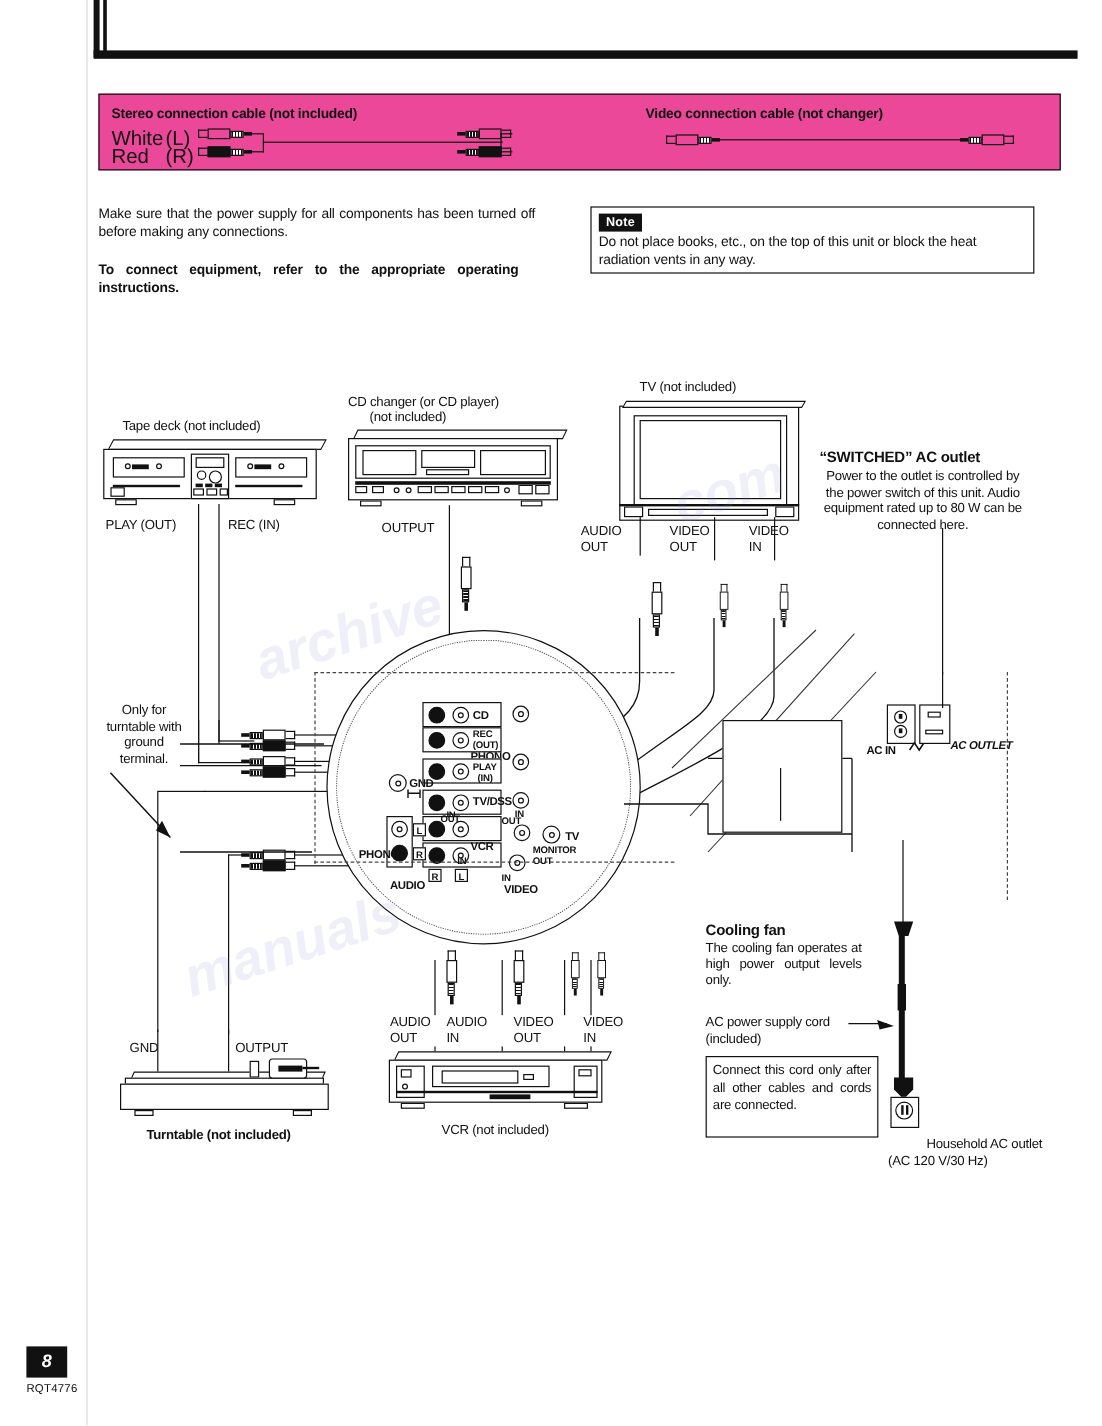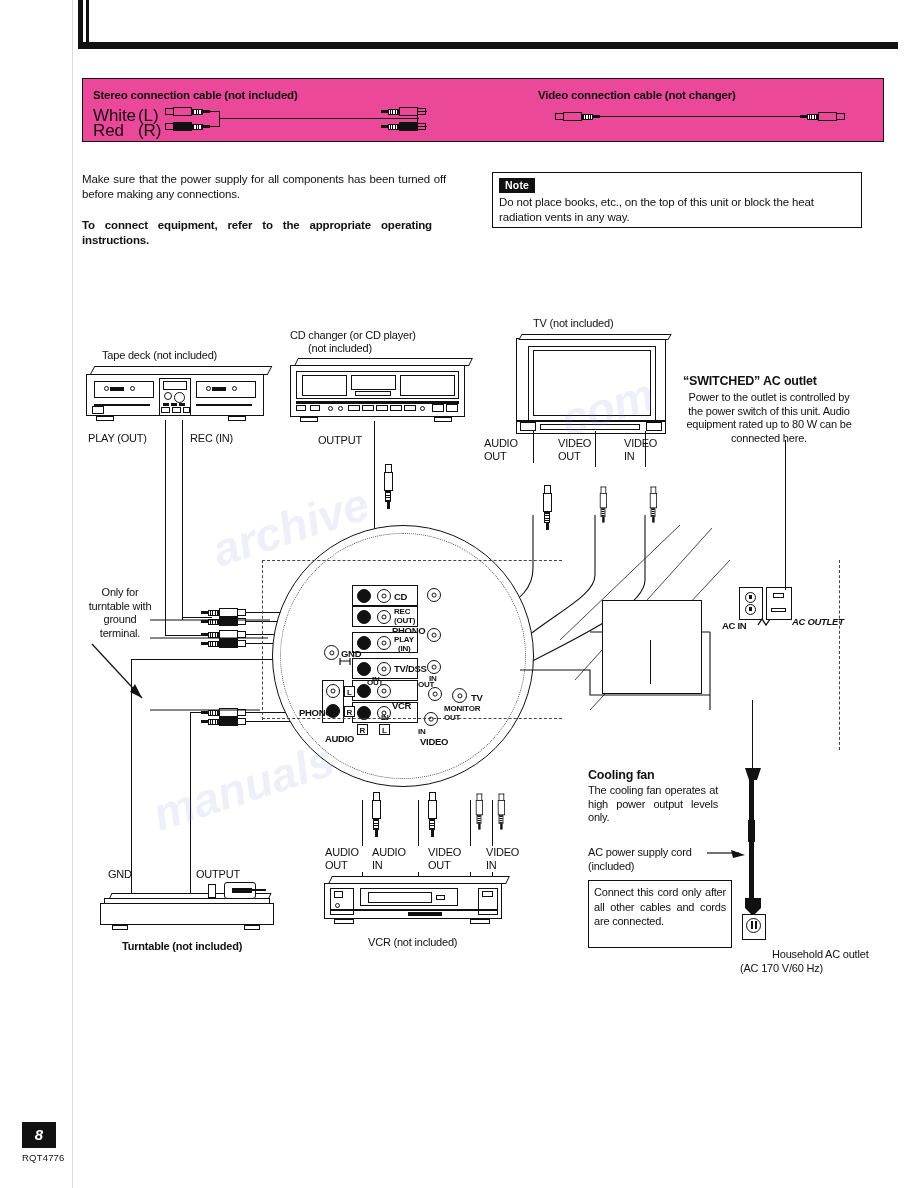--- a/index.html
+++ b/index.html
@@ -505,21 +505,21 @@
 <div class="abs" style="left:749px;top:840px;width:5px;height:62px;background:#111;"></div>
 <svg class="abs" style="left:736px;top:896px;width:34px;height:22px;">
   <polygon points="9,2 25,2 25,12 17,20 9,12" fill="#111"></polygon>
 </svg>
 <div class="abs" style="left:742px;top:914px;width:22px;height:24px;border:1.5px solid #111;background:#fff;">
   <div class="knob" style="left:3px;top:3px;width:15px;height:15px;"></div>
   <div class="blk" style="left:8px;top:6px;width:2px;height:8px;"></div>
   <div class="blk" style="left:12px;top:6px;width:2px;height:8px;"></div>
 </div>
 <div class="dbody" style="left:772px;top:948px;">Household AC outlet</div>
-<div class="dbody" style="left:740px;top:962px;">(AC 170 V/60 Hz)</div>
+<div class="dbody" style="left:740px;top:962px;">(AC 120 V/30 Hz)</div>
 
 <div class="dlabel" style="left:325px;top:846px;">AUDIO</div>
 <div class="dlabel" style="left:325px;top:859px;">OUT</div>
 <div class="dlabel" style="left:372px;top:846px;">AUDIO</div>
 <div class="dlabel" style="left:372px;top:859px;">IN</div>
 <div class="dlabel" style="left:428px;top:846px;">VIDEO</div>
 <div class="dlabel" style="left:428px;top:859px;">OUT</div>
 <div class="dlabel" style="left:486px;top:846px;">VIDEO</div>
 <div class="dlabel" style="left:486px;top:859px;">IN</div>
 

